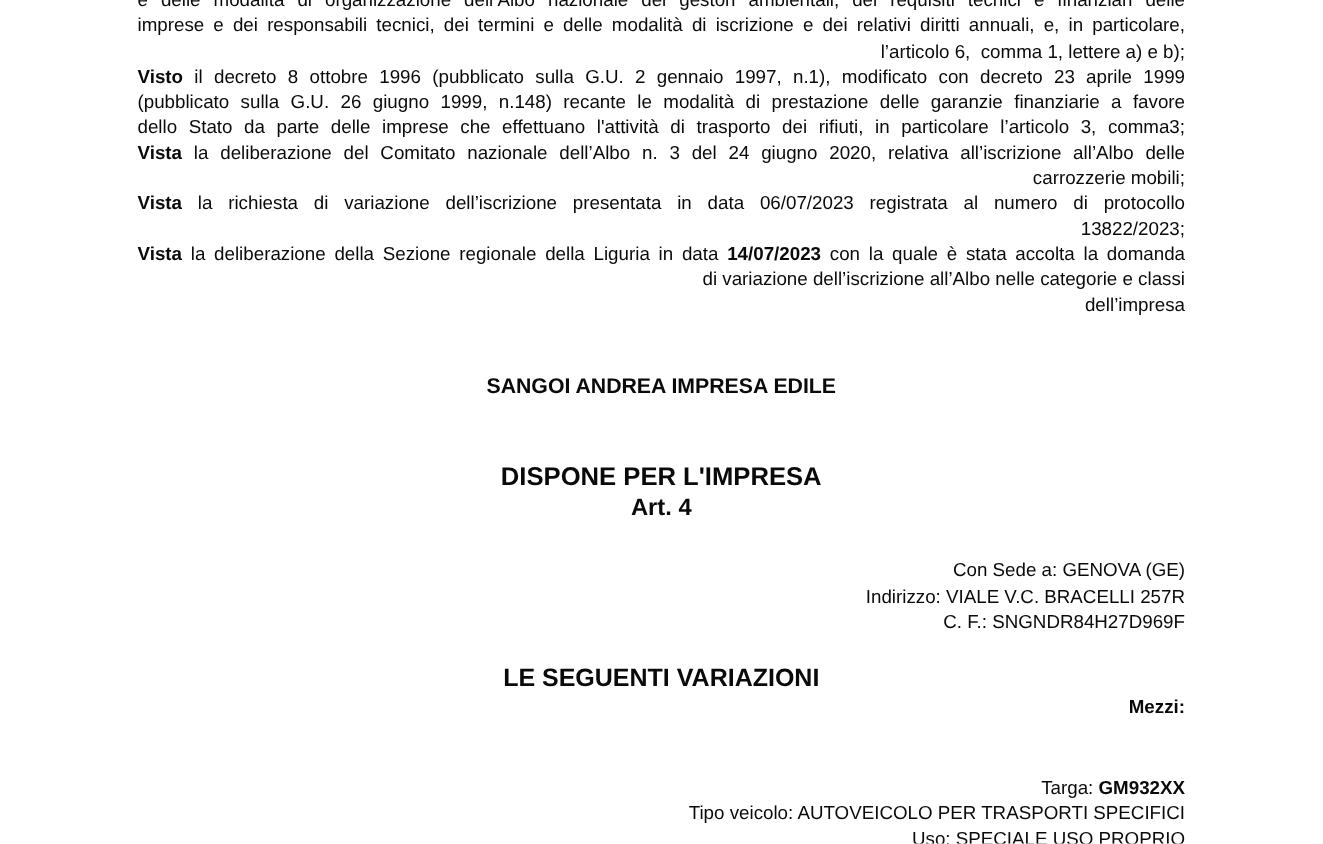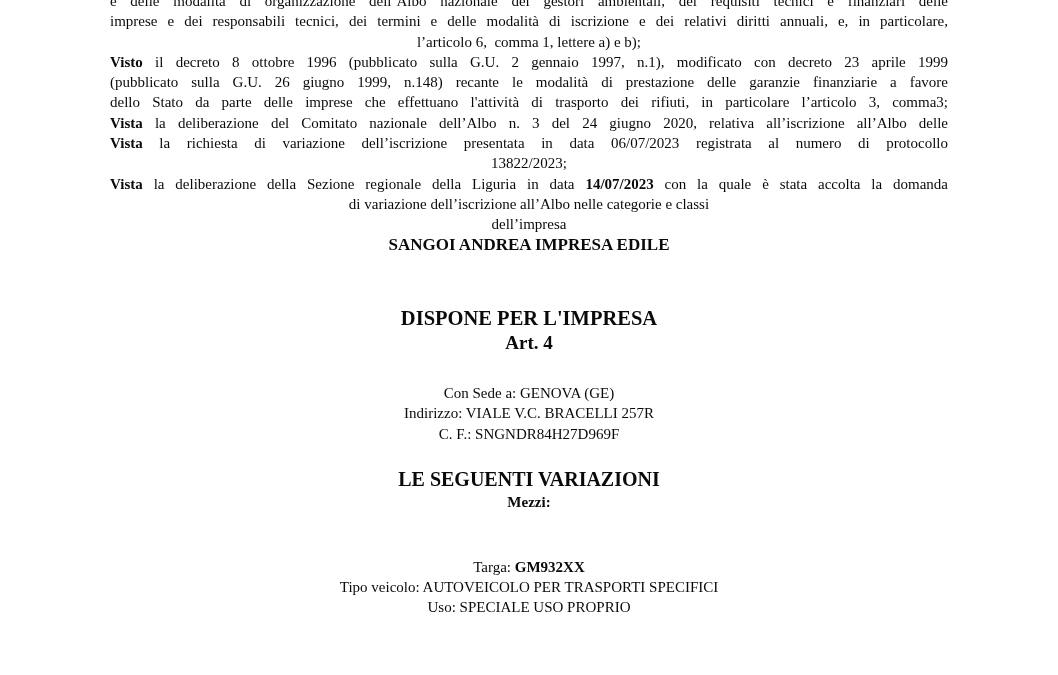--- a/index.html
+++ b/index.html
@@ -6,48 +6,49 @@
     margin: 0;
     padding: 0;
     background: #ffffff;
   }
   .page {
     position: relative;
     width: 1020px;
     height: 675px;
     background: #ffffff;
     overflow: hidden;
-    font-family: Liberation Serif, serif;
+    font-family: Liberation Sans, sans-serif;
     color: #0a0a0a;
   }
   .doc {
     position: absolute;
     left: 110px;
     top: -9px;
     width: 838px;
   }
   .line {
     height: 20.3px;
     line-height: 20.3px;
     font-size: 15px;
     overflow: hidden;
-    text-align: center;
+    text-align: right;
   }
   .line.justify {
     text-align: justify;
     text-align-last: justify;
   }
   .line.center {
     text-align: center;
     font-weight: 700;
   }
   .line.h-sangoi {
     text-align: center;
     font-weight: 700;
     font-size: 17px;
+    margin-top: 44px;
   }
   .line.h-dispone {
     height: 26px;
     line-height: 26px;
     font-size: 20.5px;
     text-align: center;
     font-weight: 700;
     margin-top: 30px;
   }
   .line.h-art {
@@ -79,20 +80,21 @@
 
 <div class="page">
   <div class="doc">
       <div class="line justify"><span>e delle modalità di organizzazione dell’Albo nazionale dei gestori ambientali, dei requisiti tecnici e finanziari delle</span></div>
       <div class="line justify"><span>imprese e dei responsabili tecnici, dei termini e delle modalità di iscrizione e dei relativi diritti annuali, e, in particolare,</span></div>
       <div class="line"><span>l’articolo 6,&nbsp; comma 1, lettere a) e b);</span></div>
       <div class="line justify"><span class="seg-bold">Visto</span><span> il decreto 8 ottobre 1996 (pubblicato sulla G.U. 2 gennaio 1997, n.1), modificato con decreto 23 aprile 1999</span></div>
       <div class="line justify"><span>(pubblicato sulla G.U. 26 giugno 1999, n.148) recante le modalità di prestazione delle garanzie finanziarie a favore</span></div>
       <div class="line justify"><span>dello Stato da parte delle imprese che effettuano l'attività di trasporto dei rifiuti, in particolare l’articolo 3, comma3;</span></div>
       <div class="line justify"><span class="seg-bold">Vista</span><span> la deliberazione del Comitato nazionale dell’Albo n. 3 del 24 giugno 2020, relativa all’iscrizione all’Albo delle</span></div>
+      <div class="line"><span>carrozzerie mobili;</span></div>
       <div class="line justify"><span class="seg-bold">Vista</span><span> la richiesta di variazione dell’iscrizione presentata in data 06/07/2023 registrata al numero di protocollo</span></div>
       <div class="line"><span>13822/2023;</span></div>
       <div class="line justify"><span class="seg-bold">Vista</span><span> la deliberazione della Sezione regionale della Liguria in data </span><span class="seg-bold">14/07/2023</span><span> con la quale è stata accolta la domanda</span></div>
       <div class="line"><span>di variazione dell’iscrizione all’Albo nelle categorie e classi</span></div>
       <div class="line"><span>dell’impresa</span></div>
       <div class="line h-sangoi"><span>SANGOI ANDREA IMPRESA EDILE</span></div>
       <div class="spacer" style="height: 20.3px;"></div>
       <div class="line h-dispone"><span>DISPONE PER L'IMPRESA</span></div>
       <div class="line h-art"><span>Art. 4</span></div>
       <div class="spacer" style="height: 28px;"></div>

